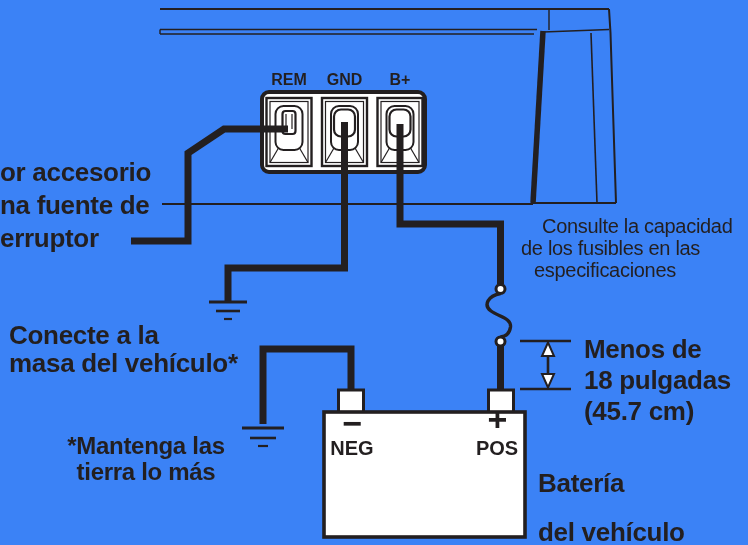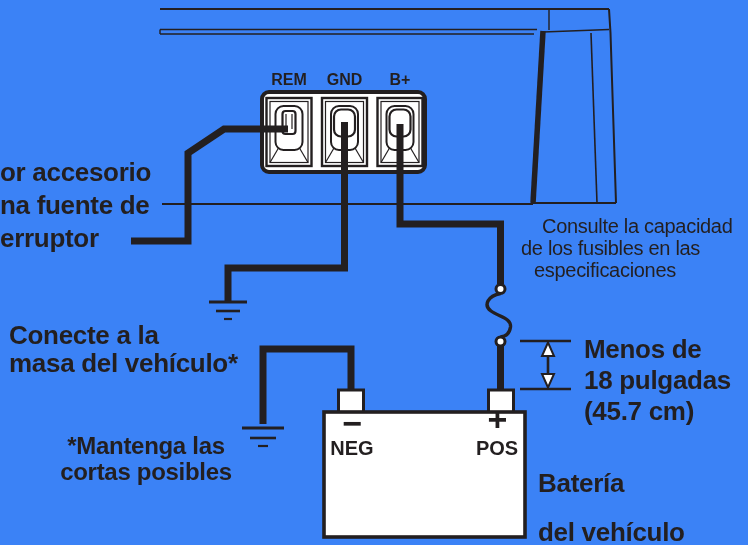--- a/index.html
+++ b/index.html
@@ -132,21 +132,21 @@
     <div class="lbl callout-line" style="left:0px;top:225px;">erruptor</div>
   </div>
 
   <div>
     <div class="lbl big" style="left:9px;top:321px;">Conecte a la</div>
     <div class="lbl big" style="left:9px;top:349px;">masa del vehículo*</div>
   </div>
 
   <div style="position:absolute;left:41px;top:409px;width:210px;margin-top:24px;">
     <div class="lbl note" style="position:static;">*Mantenga las</div>
-    <div class="lbl note" style="position:static;">cortas posibles</div>
+    <div class="lbl note" style="position:static;">tierra lo más</div>
   </div>
 
   <div>
     <div class="lbl regular spec" style="left:526px;top:215px;margin-left:16px;">Consulte la capacidad</div>
     <div class="lbl regular spec" style="left:521px;top:237px;">de los fusibles en las</div>
     <div class="lbl regular spec" style="left:521px;top:259px;margin-left:13px;">especificaciones</div>
   </div>
 
 
   <div>

